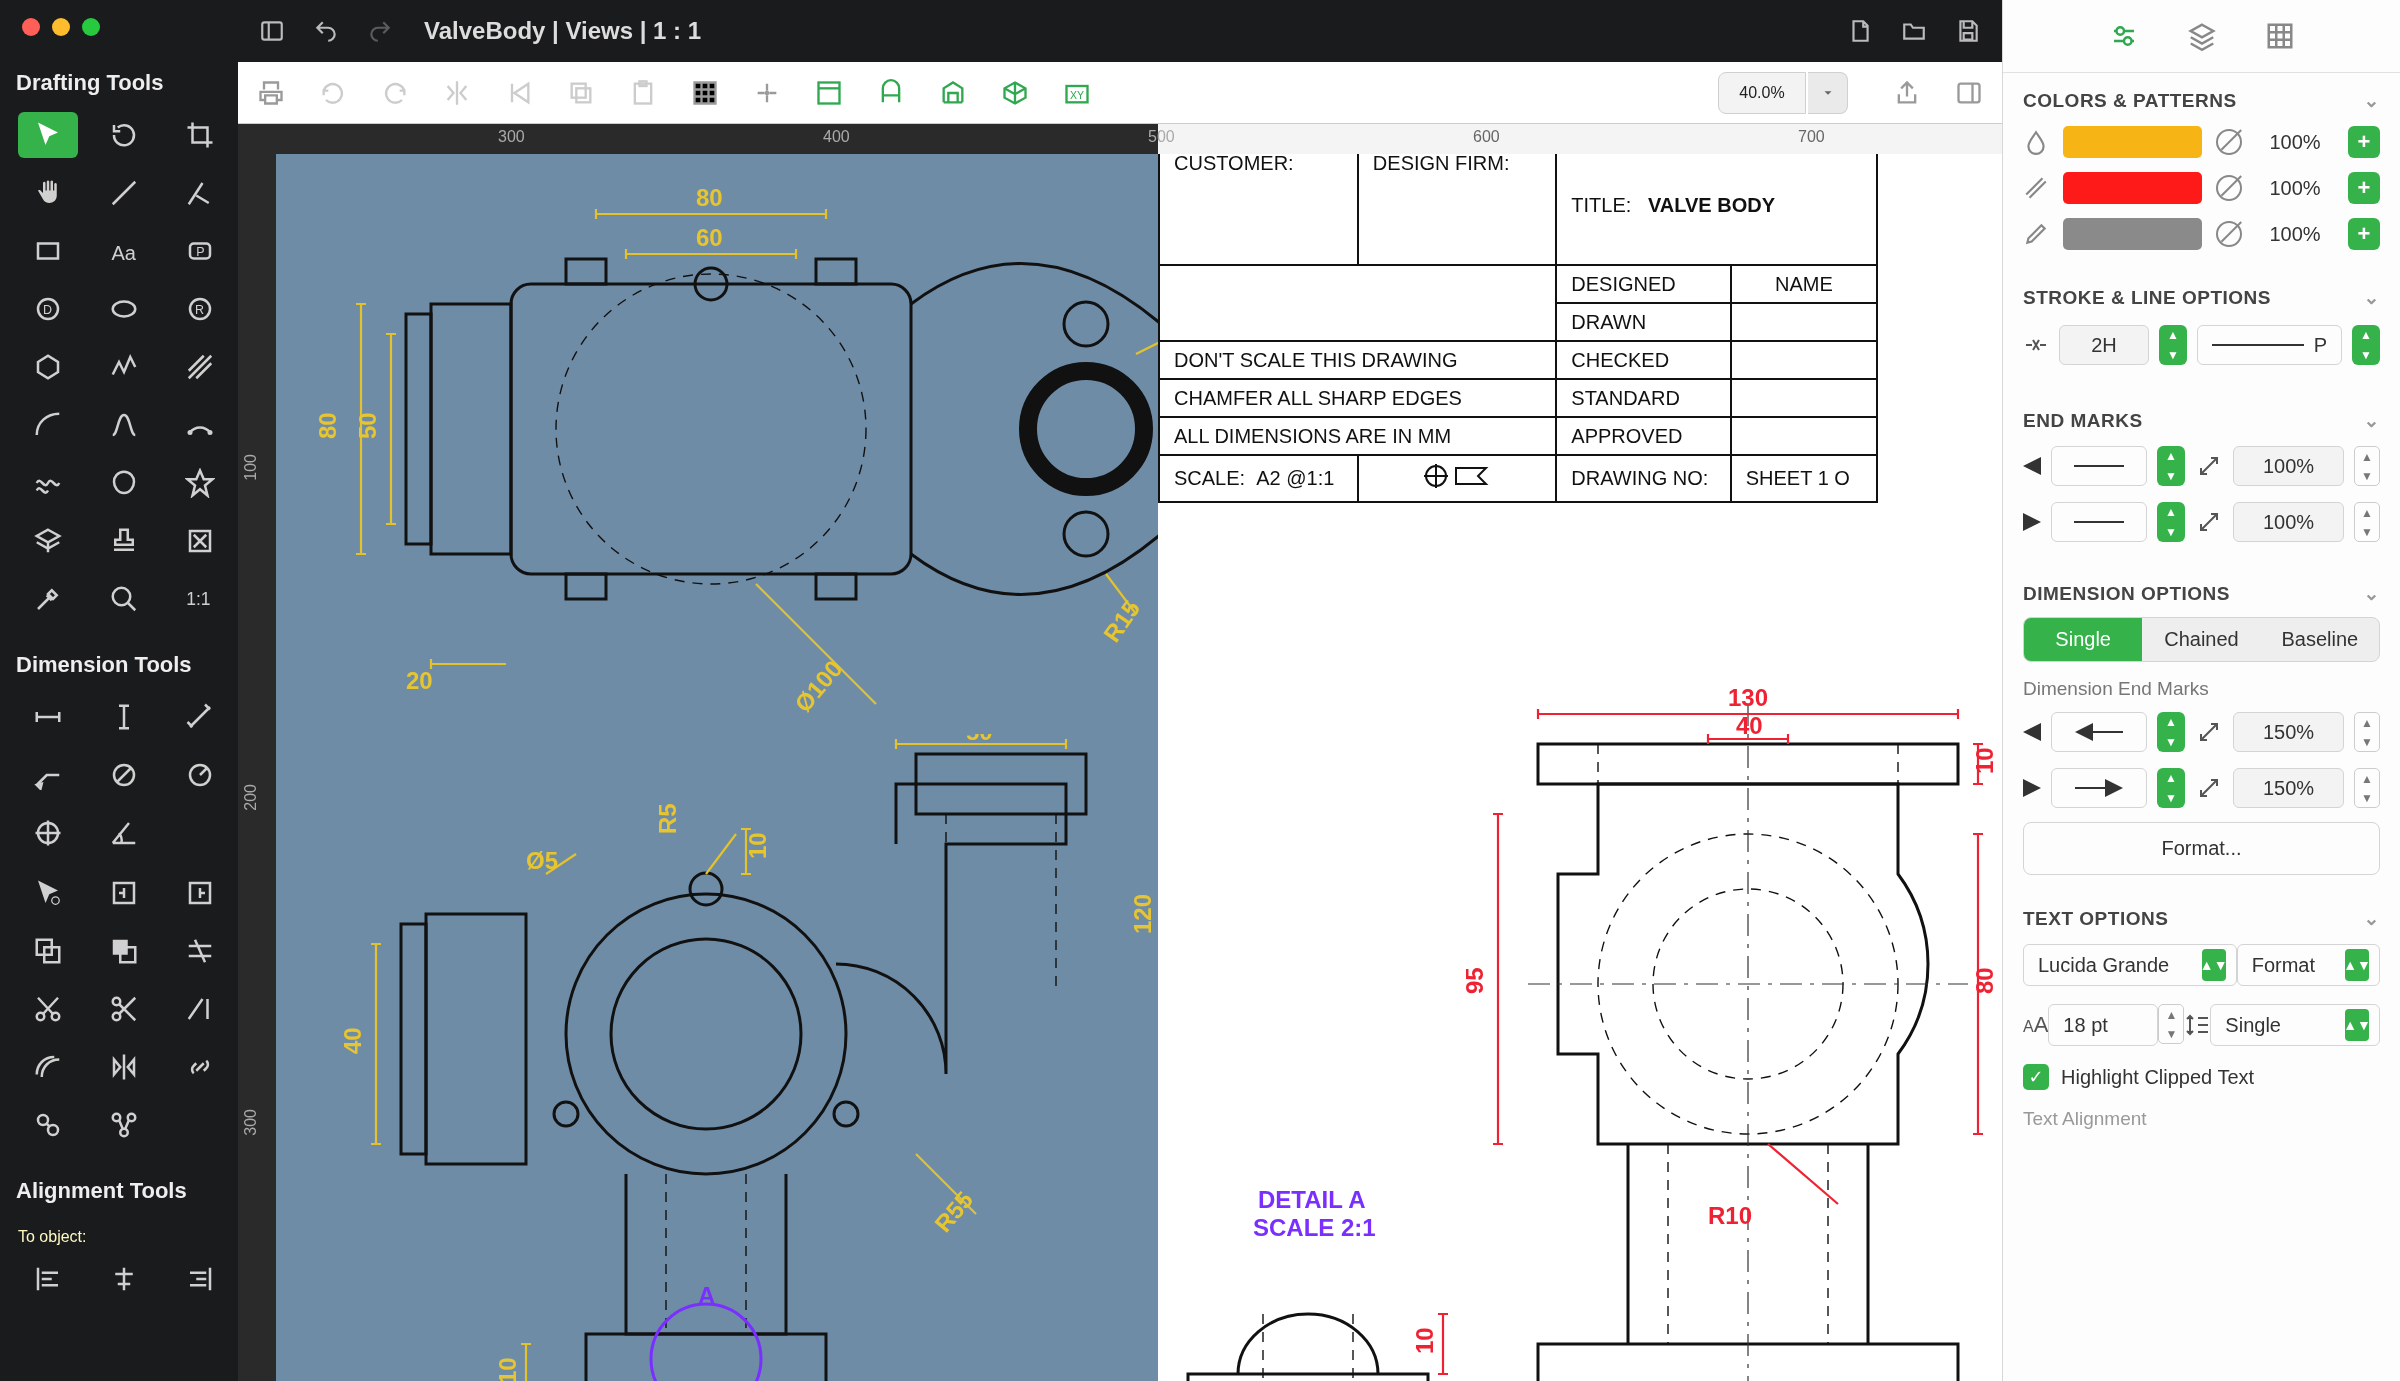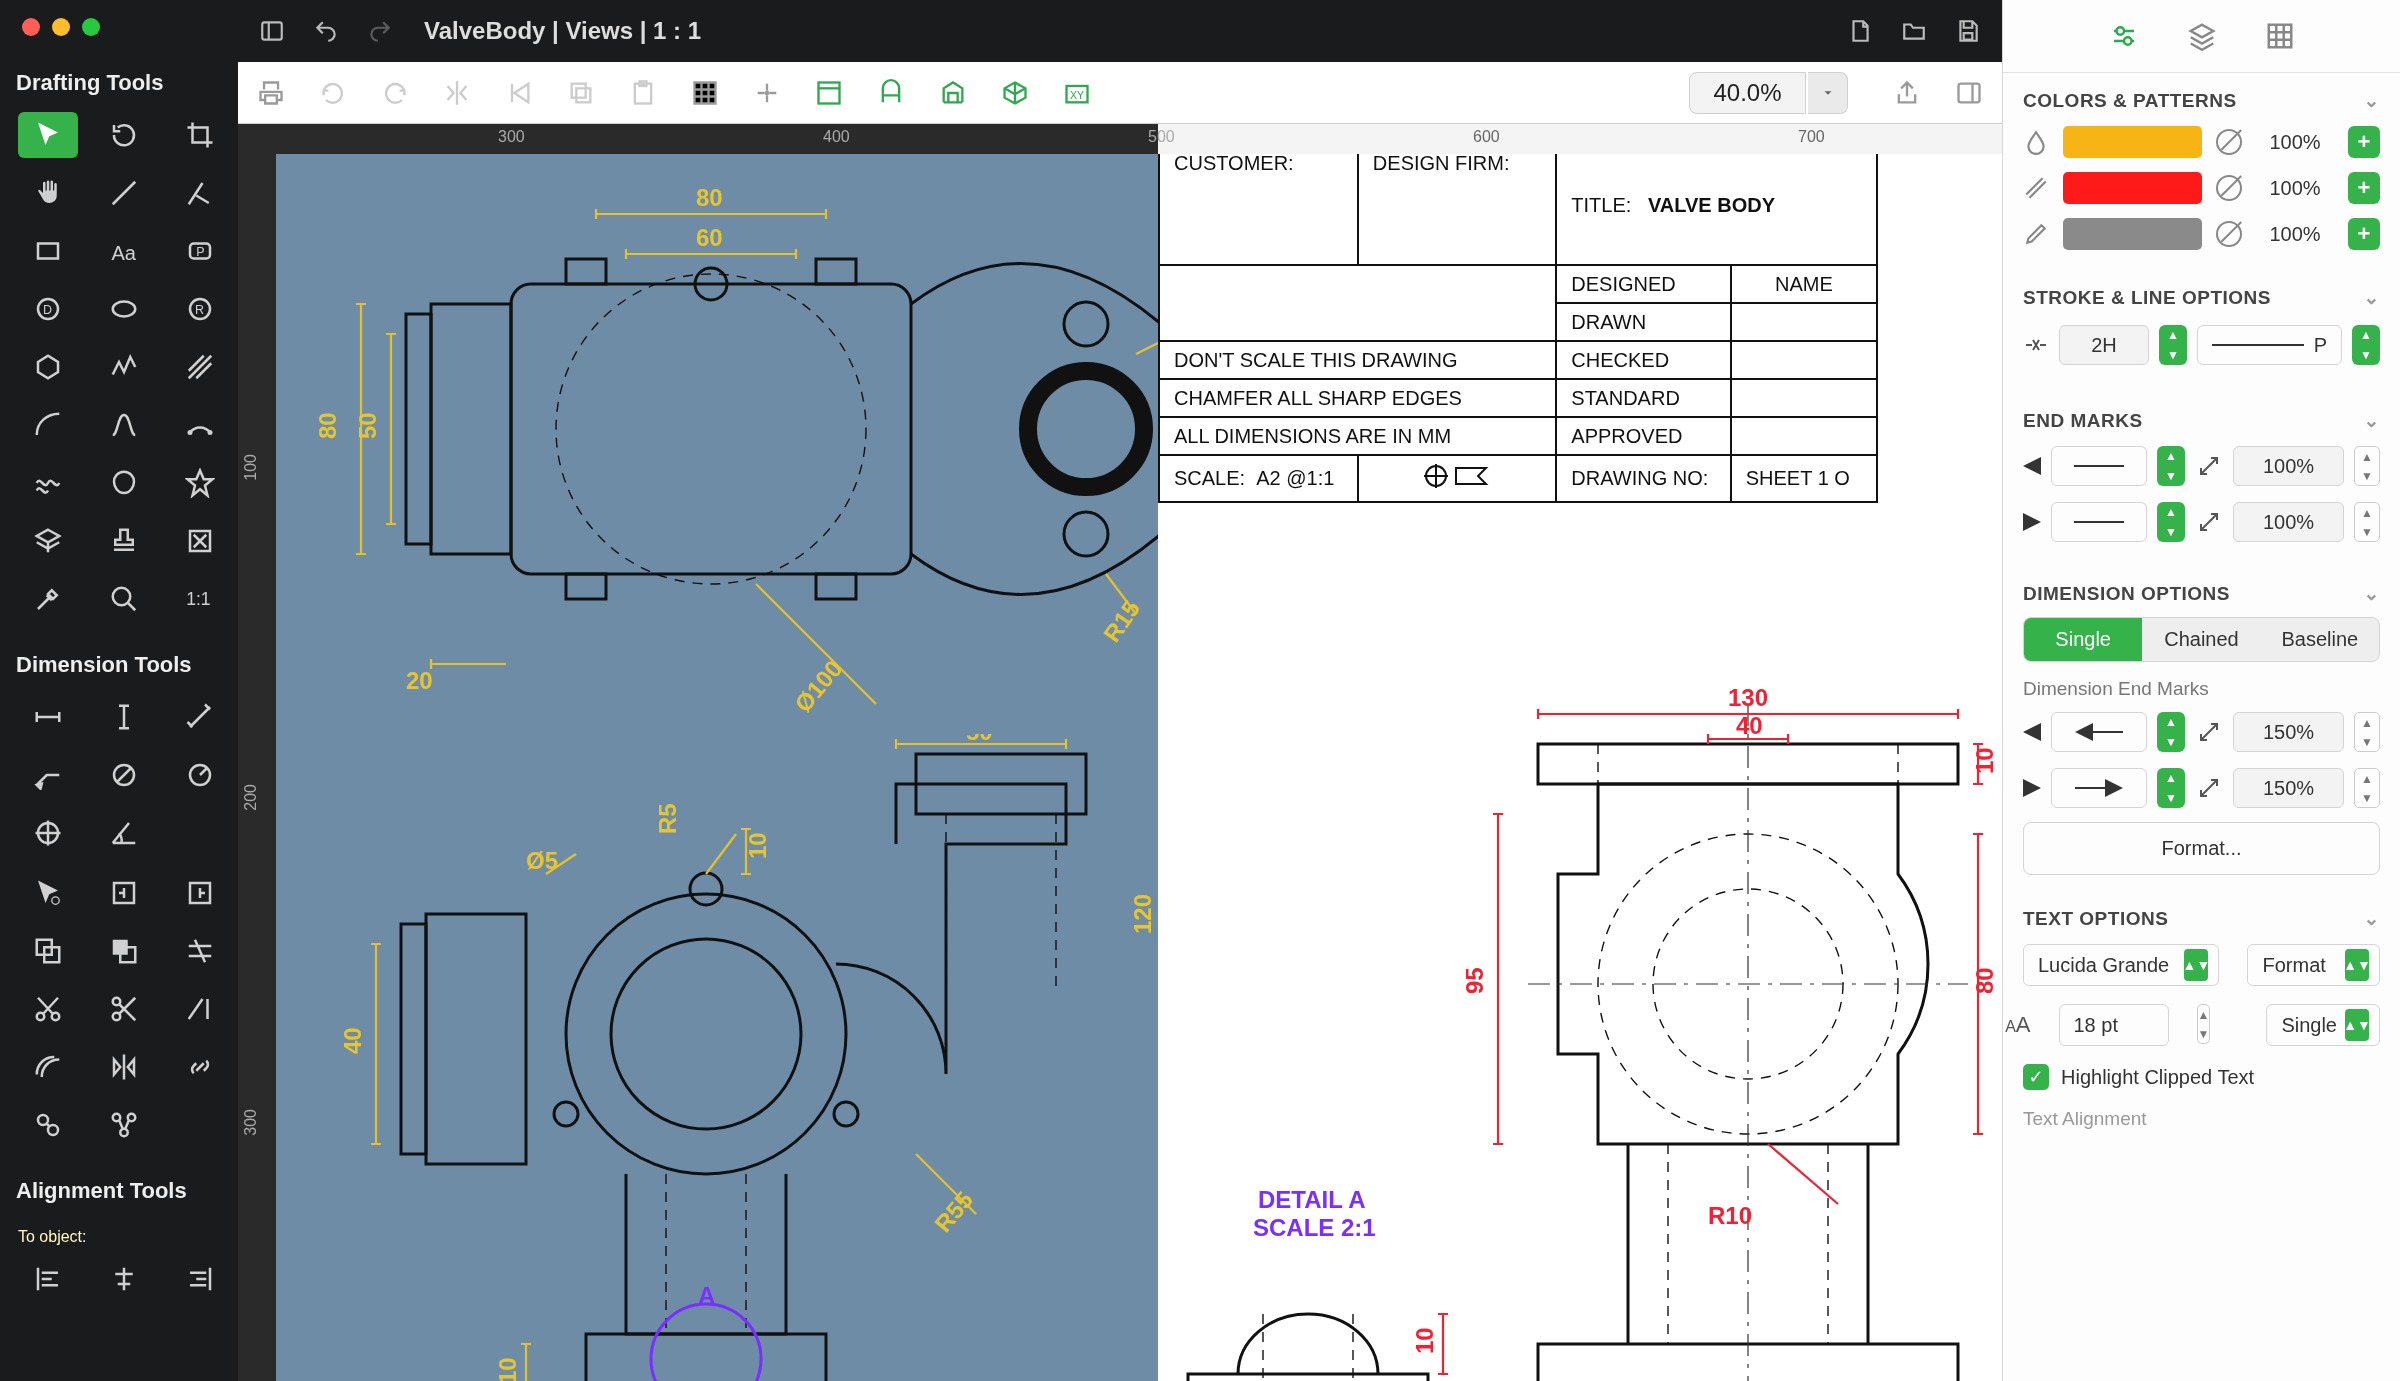--- a/index.html
+++ b/index.html
@@ -26,21 +26,21 @@
   .topbar .title { font-size: 24px; font-weight: 600; margin-left: 6px; flex: 0 0 auto; }
   .topbar .spacer { flex: 1; }
   .top-ico { width: 32px; height: 32px; color: #bbb; display: flex; align-items: center; justify-content: center; }
   .top-ico svg { width: 26px; height: 26px; }
 
   .topbar2 { height: 62px; background: #fff; border-bottom: 1px solid #ccc; display: flex; align-items: center; padding: 0 16px; gap: 28px; }
   .topbar2 .ico { width: 34px; height: 34px; color: #9a9a9a; display: flex; align-items: center; justify-content: center; }
   .topbar2 .ico.green { color: #2fa84f; }
   .topbar2 .ico svg { width: 28px; height: 28px; }
   .zoom-box { margin-left: auto; display: flex; align-items: center; gap: 2px; }
-  .zoom-val { width: 117px; height: 42px; background: #f3f3f3; border: 1px solid #d0d0d0; border-radius: 8px 0 0 8px; display: flex; align-items: center; justify-content: center; font-size: 24px; color: #222; }
+  .zoom-val { width: 88px; height: 42px; background: #f3f3f3; border: 1px solid #d0d0d0; border-radius: 8px 0 0 8px; display: flex; align-items: center; justify-content: center; font-size: 16px; color: #222; }
   .zoom-drop { width: 40px; height: 42px; background: #eaeaea; border: 1px solid #d0d0d0; border-left: none; border-radius: 0 8px 8px 0; display: flex; align-items: center; justify-content: center; }
 
   
   .canvas-row { flex: 1; display: flex; position: relative; overflow: hidden; }
   .ruler-corner { position: absolute; left: 0; top: 0; width: 38px; height: 30px; background: #2a2a2a; z-index: 5; }
   .ruler-top { position: absolute; left: 0; top: 0; right: 0; height: 30px; background: linear-gradient(to right,#2a2a2a 0,#2a2a2a 920px,#f4f4f4 920px,#f4f4f4 100%); z-index: 4; display:flex; align-items:flex-end; font-size:16px;}
   .ruler-top .tlabel { position:absolute; bottom:8px; font-size:16px; color:#aaa; }
   .ruler-left { position: absolute; left: 0; top: 0; bottom: 0; width: 38px; background: linear-gradient(to bottom,#2a2a2a 0,#2a2a2a 100%); z-index: 4;}
   .ruler-left .tlabel { position:absolute; left:4px; font-size:16px; color:#aaa; writing-mode: vertical-rl; transform: rotate(180deg);}
   .canvas { position: absolute; left: 38px; top: 30px; right: 0; bottom: 0; }
@@ -88,21 +88,21 @@
   .seg-ctrl div { flex: 1; text-align: center; padding: 10px 4px; font-size: 20px; }
   .seg-ctrl div.active { background: #35b24a; color: #fff; }
   .em-row { display: flex; align-items: center; gap: 10px; padding: 4px 20px; }
   .arrow-tri { width:0; height:0; border-top:9px solid transparent; border-bottom:9px solid transparent;}
   .arrow-tri.l { border-right: 18px solid #333;}
   .arrow-tri.r { border-left: 18px solid #333;}
   .em-preview { flex: 0 0 96px; height: 40px; border:1px solid #d4d4d4; border-radius:6px; display:flex; align-items:center; justify-content:center;}
   .scale-ico { width: 28px; height: 28px; color:#555; display:flex; align-items:center; justify-content:center;}
   .fmt-btn { margin: 10px 20px 16px; height: 53px; border:1px solid #d4d4d4; border-radius: 8px; display:flex; align-items:center; justify-content:center;}
   .sub-lbl { padding: 4px 20px 8px; color: #777; font-size: 19px;}
-  .font-row { display:flex; gap:28px; padding: 4px 20px; justify-content: flex-end;}
+  .font-row { display:flex; gap:0; padding: 4px 20px;}
   .select-box { height: 42px; border:1px solid #d4d4d4; border-radius:6px; display:flex; align-items:center; padding:0 10px 0 14px; gap:8px; font-size:20px;}
   .select-box .gs { width:24px; height:32px; background:#35b24a; border-radius:4px; display:flex; align-items:center; justify-content:center; color:#fff; font-size:14px; flex-direction:column; margin-left:auto;}
   .chk-row { display:flex; align-items:center; gap:12px; padding: 14px 20px;}
   .chk { width:26px; height:26px; background:#35b24a; border-radius:5px; color:#fff; display:flex; align-items:center; justify-content:center; font-size:18px;}
   .gray-stepper { width:26px; height:40px; border:1px solid #ccc; border-radius:5px; display:flex; flex-direction:column;}
   .gray-stepper div{flex:1; display:flex; align-items:center; justify-content:center; color:#777; font-size:12px;}
 </style>
 </head>
 <body>
 

